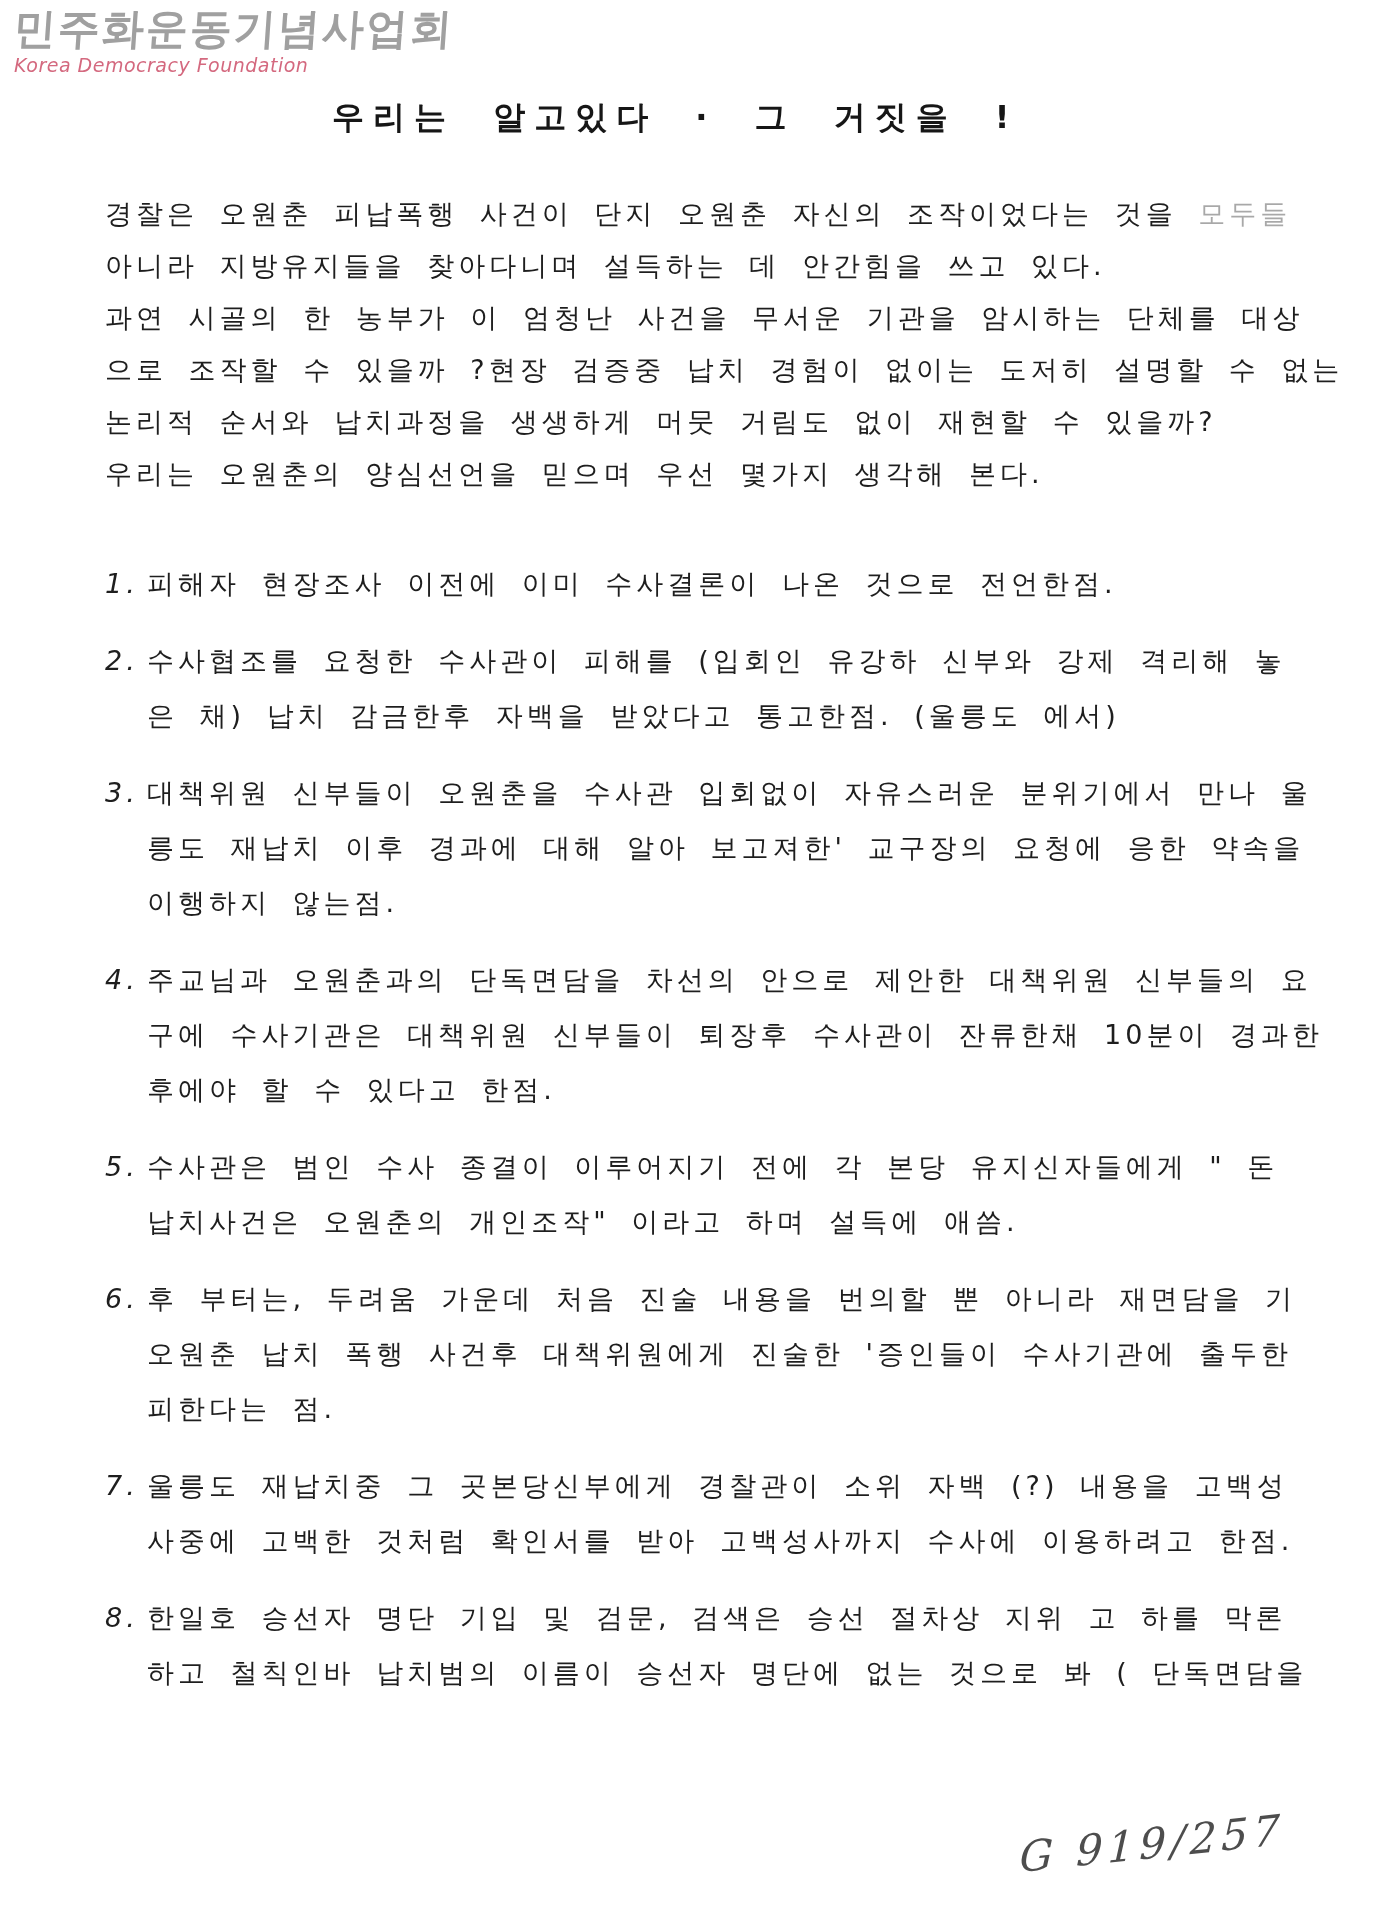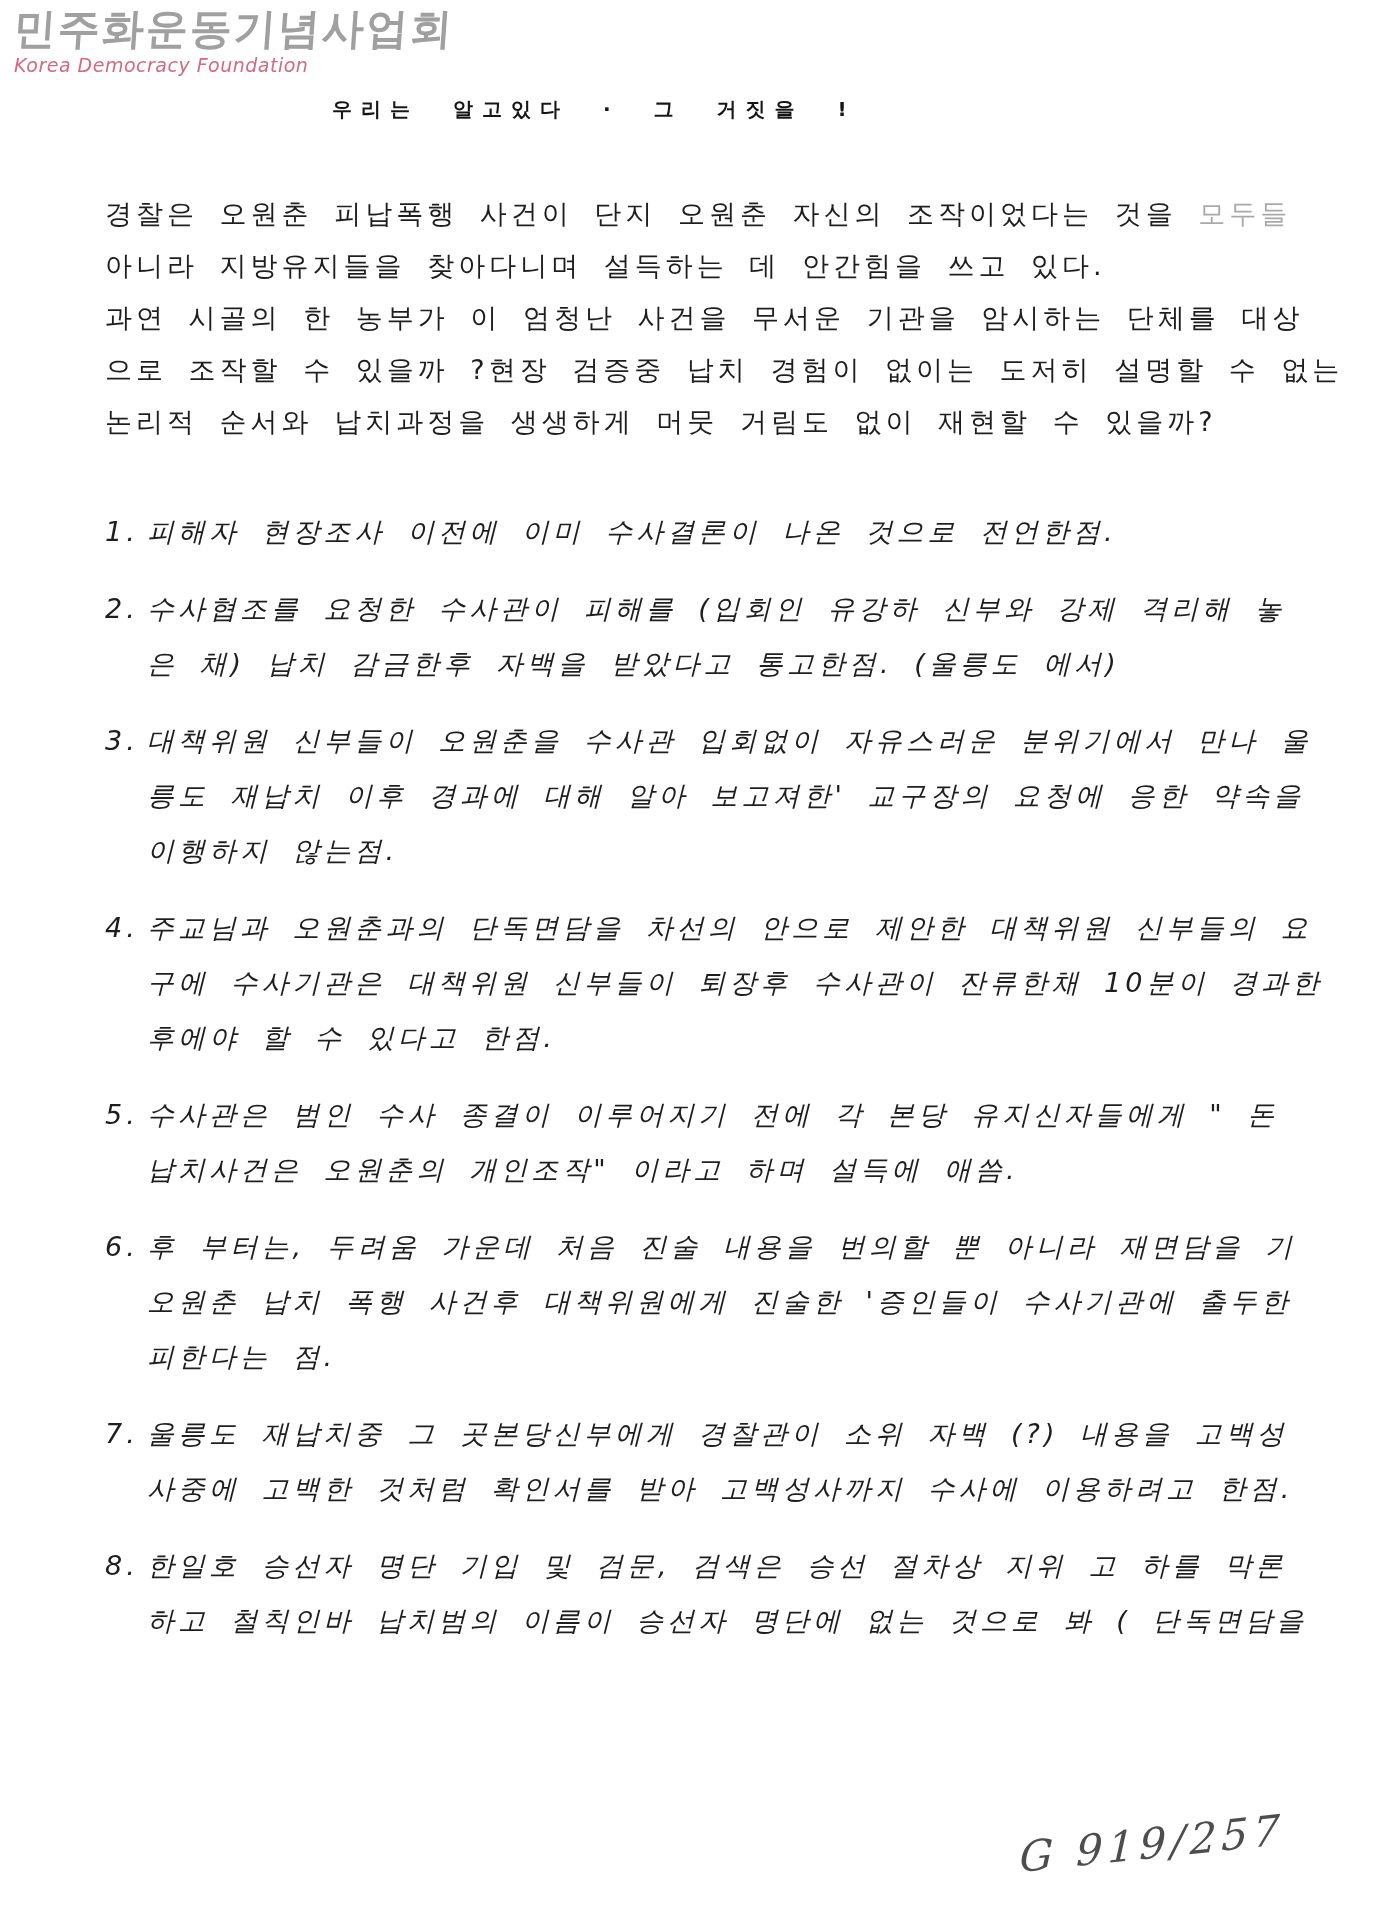--- a/index.html
+++ b/index.html
@@ -36,21 +36,21 @@
     font-style: italic;
     color: #d4697f;
     letter-spacing: 0.5px;
     margin-top: 2px;
   }
   
   .doc-title {
     position: absolute;
     top: 96px;
     left: 332px;
-    font-size: 20px;
+    font-size: 32px;
     font-weight: 700;
     letter-spacing: 9px;
     word-spacing: 18px;
     white-space: nowrap;
     color: #161616;
   }
   
   .body-text {
     position: absolute;
     top: 188px;
@@ -80,21 +80,20 @@
   .item .num {
     position: absolute;
     left: 0;
     top: 0;
     font-style: italic;
     line-height: 55px;
   }
   .item .line {
     line-height: 55px;
     white-space: nowrap;
-    font-style: italic;
   }
   
   .handwritten {
     position: absolute;
     right: 105px;
     bottom: 42px;
     font-family: "DejaVu Serif", serif;
     font-style: italic;
     font-size: 42px;
     letter-spacing: 5px;
@@ -116,20 +115,21 @@
   <div class="doc-title">우리는   알고있다 ·  그   거짓을 !</div>
 
   <div class="body-text">
 
     <div class="intro">
       <div class="line"><span>경찰은 오원춘 피납폭행 사건이 단지 오원춘 자신의 조작이었다는 것을 </span><span class="fade-tail">모두들</span></div>
       <div class="line">아니라 지방유지들을 찾아다니며 설득하는 데 안간힘을 쓰고 있다.</div>
       <div class="line">과연 시골의 한 농부가 이 엄청난 사건을 무서운 기관을 암시하는 단체를 대상</div>
       <div class="line">으로 조작할 수 있을까 ?현장 검증중 납치 경험이 없이는 도저히 설명할 수 없는</div>
       <div class="line">논리적 순서와 납치과정을 생생하게 머뭇 거림도 없이 재현할 수 있을까?</div>
+      <div class="line">우리는 오원춘의 양심선언을 믿으며 우선 몇가지 생각해 본다.</div>
     </div>
 
     <div class="items">
 
       <div class="item" style="margin-top:56px">
         <span class="num">1.</span>
         <div class="line">피해자 현장조사 이전에 이미 수사결론이 나온 것으로 전언한점.</div>
       </div>
 
       <div class="item">

